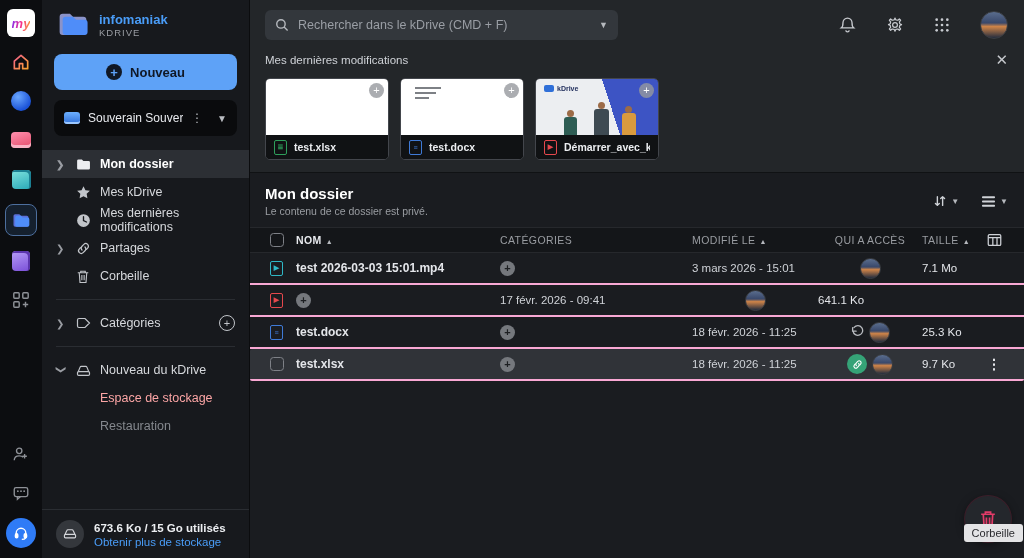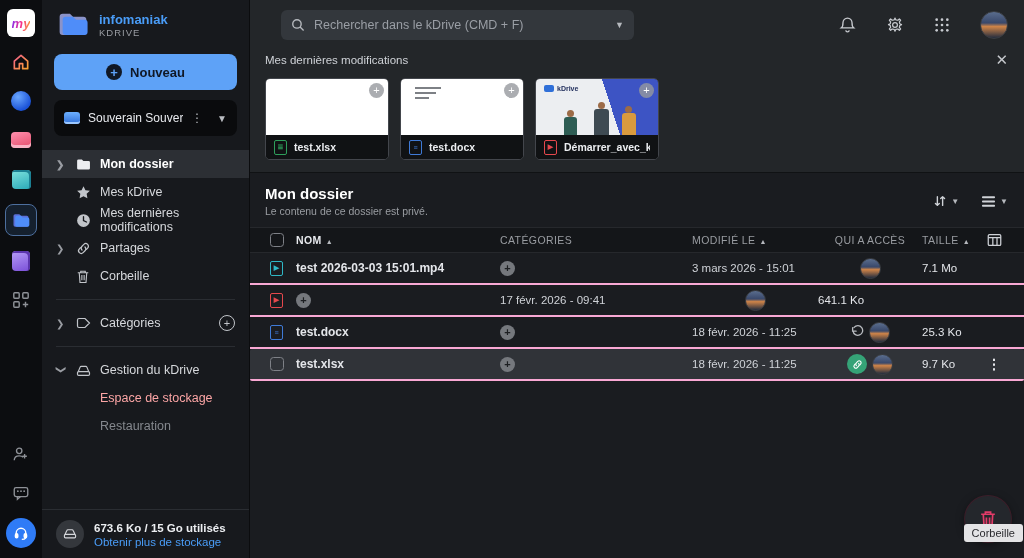--- a/index.html
+++ b/index.html
@@ -66,21 +66,21 @@
   .storage-circle { width:28px; height:28px; border-radius:50%; background:#34373c; display:flex;
     align-items:center; justify-content:center; color:#d6d8dc; flex-shrink:0; }
   .storage-usage { color:#eceef1; font-size:11.5px; font-weight:bold; line-height:15px; }
   .storage-link { color:#4a9df8; font-size:11.5px; cursor:pointer; }
 
   
   .main { flex:1; display:flex; flex-direction:column; position:relative; background:#1a1c20; }
   .main-top { background:#232629; padding:7px 14px 0 15px; border-bottom:1px solid #101214; }
   .search-row { display:flex; align-items:center; height:36px; }
   .search-box { width:353px; height:30px; background:#33373c; border-radius:6px; display:flex;
-    align-items:center; padding:0 10px; gap:9px;margin-left:16px; }
+    align-items:center; padding:0 10px; gap:9px; }
   .search-box input { background:transparent; border:none; outline:none; color:#cfd2d7; flex:1;
     font-size:12.5px; font-family:"Liberation Sans",sans-serif; }
   .search-box input::placeholder { color:#9a9ea5; }
   .search-caret { color:#b6b9be; font-size:9px; cursor:pointer; }
   .top-icons { margin-left:auto; display:flex; align-items:center; gap:30px; padding-right:2px; }
   .top-icon { color:#c8cbd0; cursor:pointer; display:flex; }
   .avatar { width:28px; height:28px; border-radius:50%; border:1px solid #3a3d42;
     background:linear-gradient(180deg,#5a6d8d 0%,#39486b 42%,#cf8448 56%,#232c3e 100%); cursor:pointer; }
   .recent-head { display:flex; align-items:center; margin-top:8px; }
   .recent-title { color:#cfd2d7; font-size:11.5px; }
@@ -310,21 +310,21 @@
       </div>
       <div class="nav-divider"></div>
       <div class="nav-item">
         <span class="chev" style="transform:rotate(90deg)">❯</span>
         <span class="nav-icon">
           <svg width="15" height="13" viewBox="0 0 20 17" fill="none" stroke="#c2c5ca" stroke-width="1.6">
             <path d="M3 10 l2.5-6 q.4-1 1.5-1 h6 q1.1 0 1.5 1 l2.5 6"></path>
               <rect x="2" y="10" width="16" height="5" rx="1.5"></rect>
             </svg>
           </span>
-        <span>Gestion du kDrive</span>
+        <span>Nouveau du kDrive</span>
       </div>
       <div class="sub-item active">
         <span>Espace de stockage</span>
       </div>
       <div class="sub-item">
         <span>Restauration</span>
       </div>
     </div>
 
     <div class="sidebar-spacer"></div>

